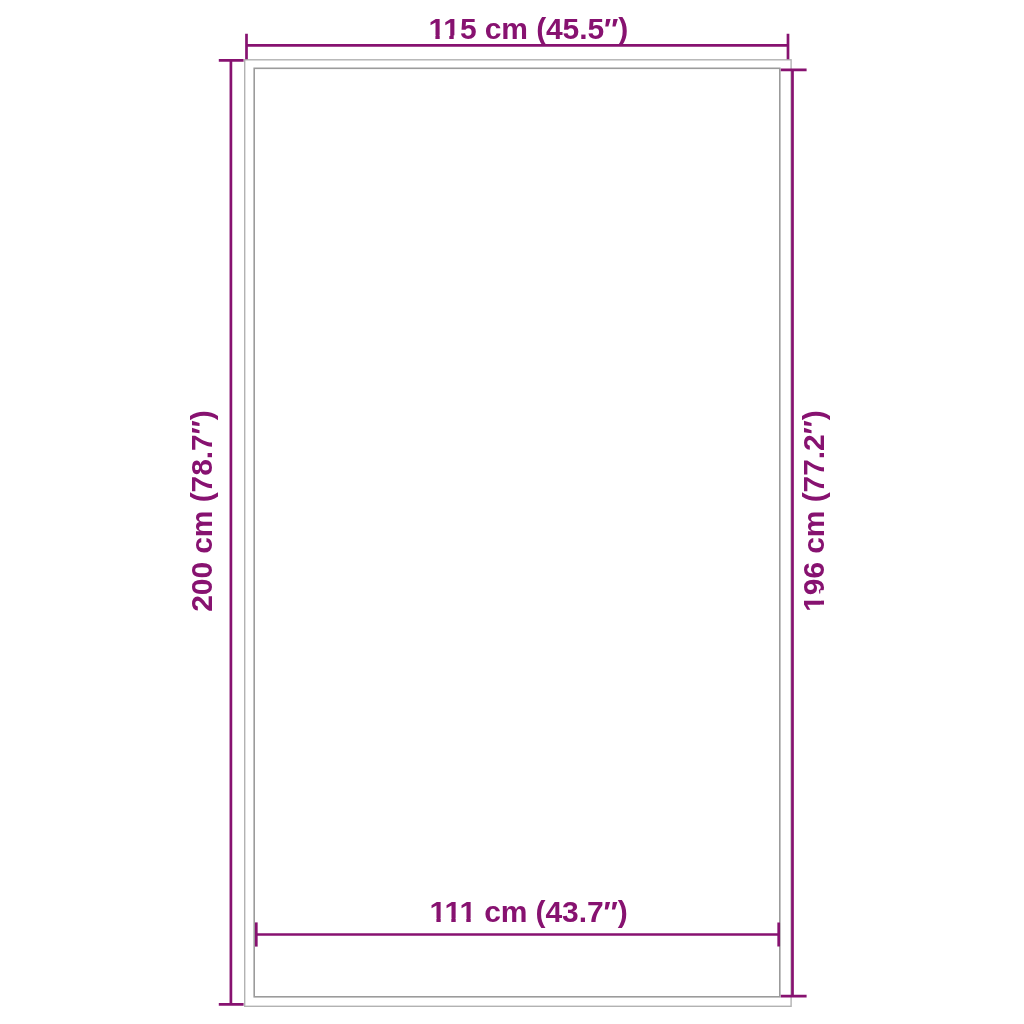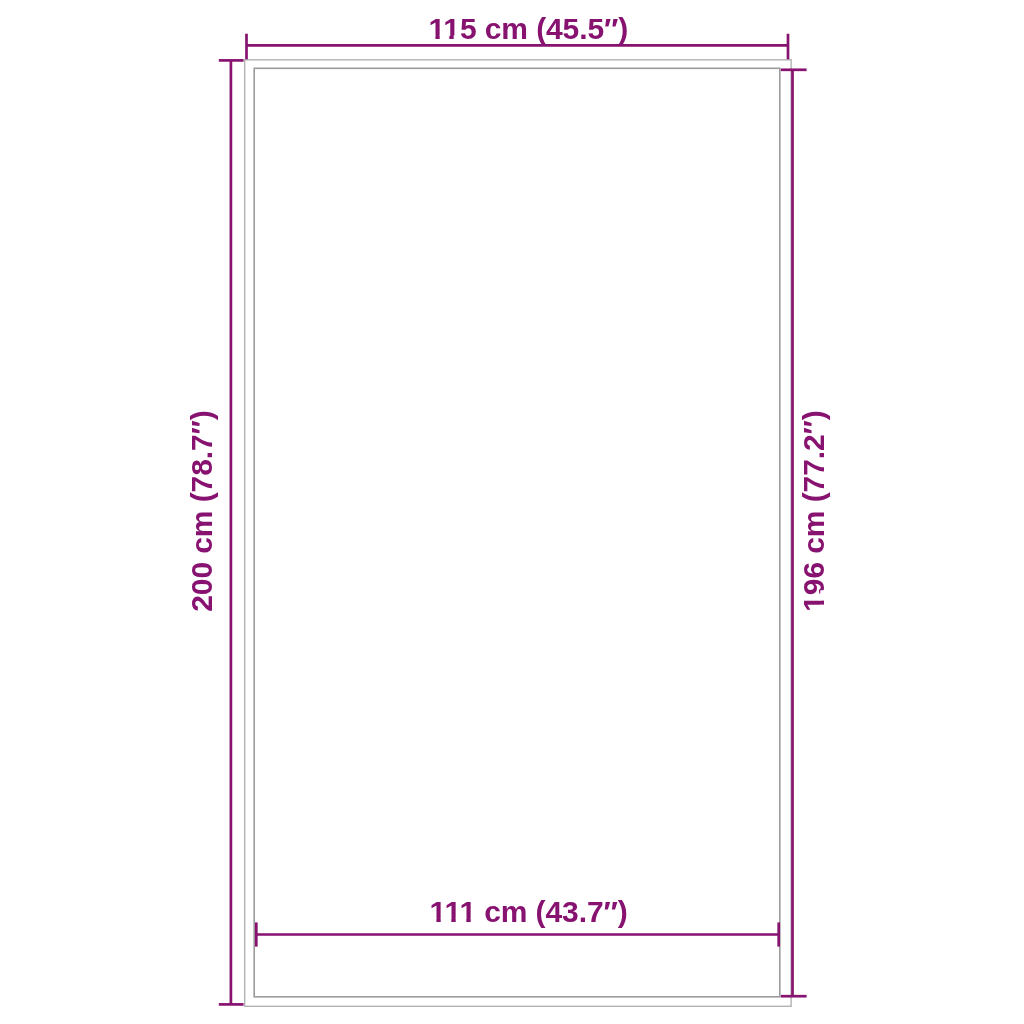--- a/index.html
+++ b/index.html
@@ -1,16 +1,16 @@
 <!DOCTYPE html>
 <html><head>
 <meta charset="utf-8">
 <style>
   html,body{margin:0;padding:0;background:#ffffff;}
-  .wrap{width:1024px;height:1024px;position:relative;overflow:hidden;background:#ffffff;}
+  .wrap{width:1024px;height:1024px;position:relative;overflow:hidden;background:#ffffff;border-radius:21px;}
   text{font-family:"Liberation Sans",sans-serif;font-weight:bold;fill:#871270;letter-spacing:-0.1px;}
 </style>
 </head>
 <body>
 <div class="wrap">
 <svg width="1024" height="1024" viewBox="0 0 1024 1024">
 
   <rect x="0" y="0" width="1024" height="1024" fill="#ffffff"></rect>
 
   <rect x="244.7" y="59.8" width="546.4" height="946.5" fill="none" stroke="#b2b2b2" stroke-width="1.4"></rect>

